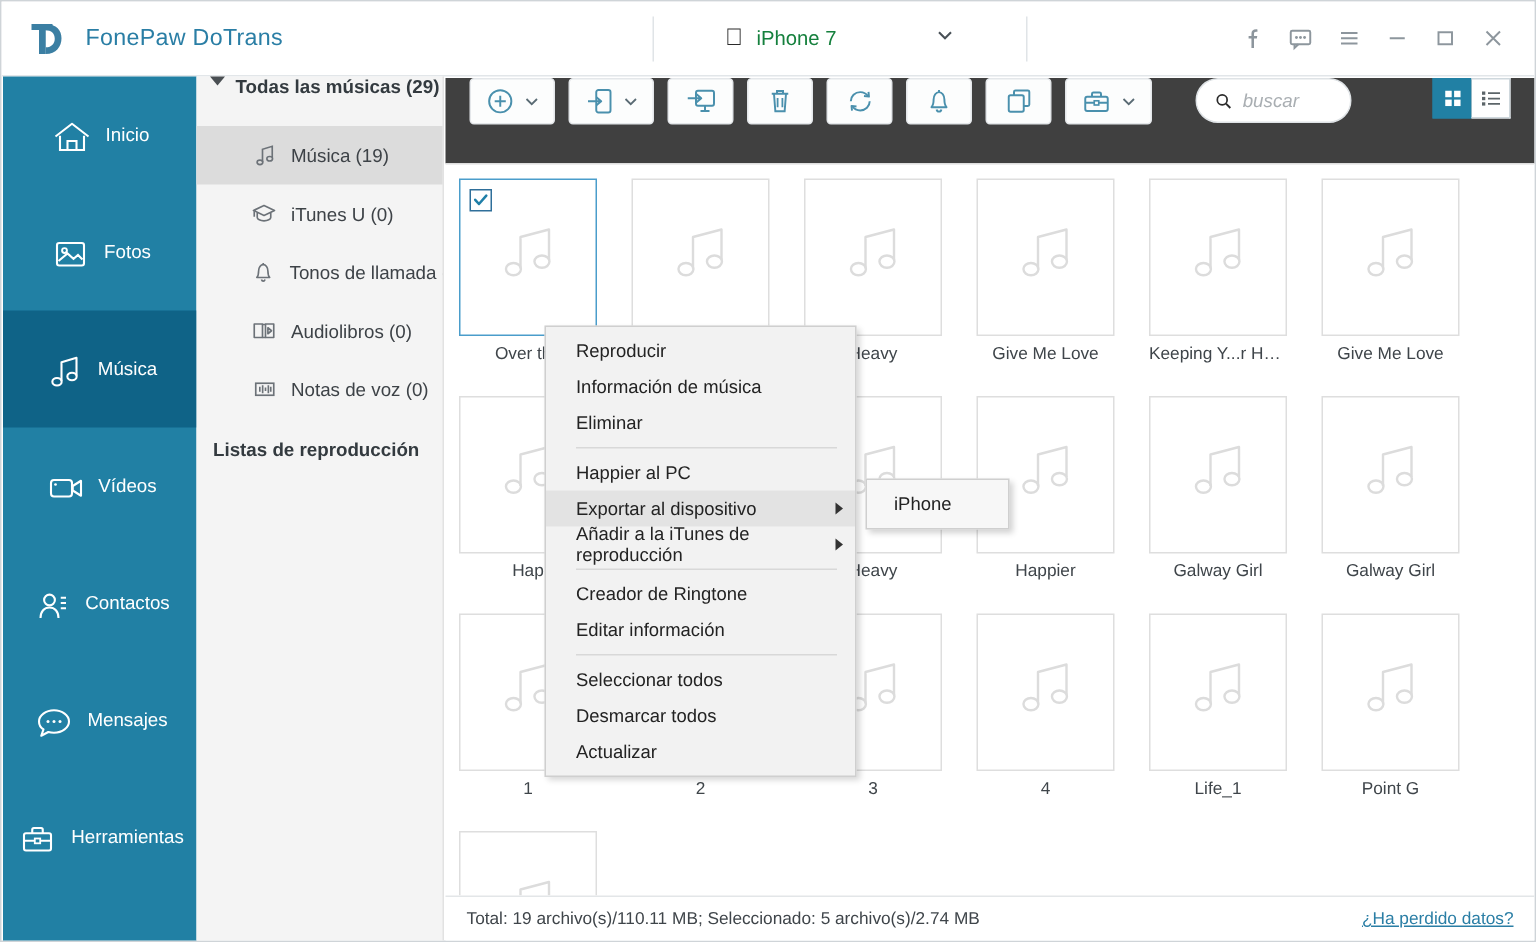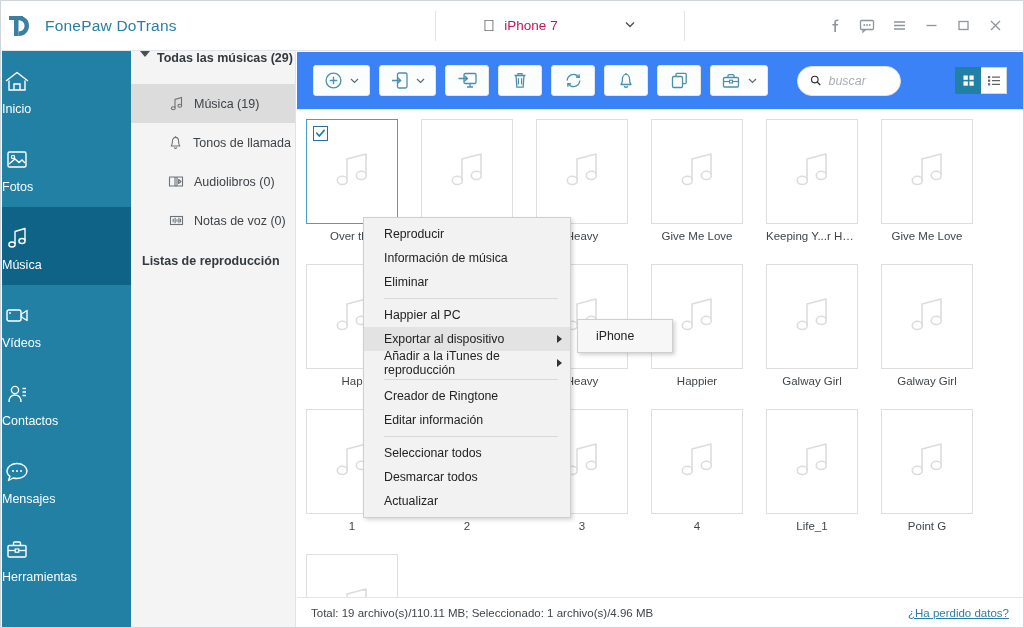--- a/index.html
+++ b/index.html
@@ -17,53 +17,53 @@
     overflow: hidden;
   }
 
   
   .titlebar {
     position: absolute; left: 0; top: 0; width: 1022px; height: 50px;
     background: #ffffff;
     border-bottom: 1px solid #e2e6e9;
     display: flex; align-items: center;
   }
-  .brand { display: flex; align-items: center; padding-left: 2px; width: 300px; }
+  .brand { display: flex; align-items: center; padding-left: 14px; width: 300px; }
   .logo-box { width: 30px; height: 30px; position: relative; }
   .brand-name {
     margin-left: 12px;
     font-size: 15.5px; color: #2a7ea5; letter-spacing: .2px;
   }
   .device-center {
     flex: 1; display: flex; align-items: center; justify-content: center;
     gap: 0px;
   }
   .device-pill {
     display: flex; align-items: center; gap: 9px;
     padding: 0 14px; height: 30px;
     border-left: 1px solid #e0e4e7; border-right: 1px solid #e0e4e7;
     min-width: 250px; justify-content: center;
   }
   .apple-glyph { font-size: 16px; color: #2b2b2b; line-height: 1; }
-  .device-name { font-size: 13.5px; color: #be185d; }
+  .device-name { font-size: 13.5px; color: #15803d; }
   .caret-down { margin-left: 56px; }
   .winctrls { display: flex; align-items: center; gap: 0px; padding-right: 12px; }
   .winbtn {
     width: 32px; height: 34px; display: flex; align-items: center; justify-content: center;
     color: #8d969d;
   }
 
   
   .leftnav {
     position: absolute; left: 1px; top: 50px; width: 129px; height: 577px;
     background: #2180a4;
   }
   .nav-item {
-    height: 78px; display: flex; flex-direction: column;
-    justify-content: center; gap: 7px;
+    height: 78px; display: flex; flex-direction: row;
+    align-items: center; justify-content: center; gap: 7px;
     color: #ffffff;
   }
   .nav-item.active { background: #0f6387; }
   .nav-label { font-size: 12.5px; color: #ffffff; }
   .nav-icon { height: 30px; display: flex; align-items: flex-end; }
 
   
   .catbar {
     position: absolute; left: 130px; top: 50px; width: 165px; height: 577px;
     background: #f4f4f4; border-right: 1px solid #e2e2e2;
@@ -83,21 +83,21 @@
   .cat-item-label { white-space: nowrap; overflow: hidden; }
   .playlists-header {
     margin-top: 8px; padding-left: 11px; height: 26px;
     display: flex; align-items: center;
     font-size: 12.5px; font-weight: bold; color: #333a3f;
   }
 
   
   .toolbar {
     position: absolute; left: 296px; top: 51px; width: 726px; height: 57px;
-    background: #3b82f6; display: flex; align-items: center;
+    background: #404040; display: flex; align-items: flex-start;
     padding-left: 16px; gap: 9px;
   }
   .tbtn {
     height: 31px; min-width: 44px; padding: 0 9px;
     border: 1px solid #e4e7ea; border-radius: 3px; background: #fcfdfd;
     display: flex; align-items: center; justify-content: center; gap: 5px;
     color: #4a90ad;
   }
   .tbtn.wide { min-width: 56px; }
   .search-wrap {
@@ -347,20 +347,30 @@
       <span class="cat-icon">
         <svg width="17" height="17" viewBox="0 0 17 17">
             <path d="M7 13 V4.5 L13.5 2.5 V10" fill="none" stroke="#6c7278" stroke-width="1.1"></path>
             <ellipse cx="5.3" cy="13.2" rx="1.9" ry="1.5" fill="none" stroke="#6c7278" stroke-width="1.1"></ellipse>
             <ellipse cx="11.8" cy="10.8" rx="1.9" ry="1.5" fill="none" stroke="#6c7278" stroke-width="1.1"></ellipse>
           </svg>
       </span>
       <span class="cat-item-label">Música (19)</span>
     </div>
 
+    <div class="cat-item">
+      <span class="cat-icon">
+        <svg width="18" height="17" viewBox="0 0 18 17">
+            <path d="M9 3 L16 6.3 L9 9.6 L2 6.3 Z" fill="none" stroke="#6c7278" stroke-width="1.1" stroke-linejoin="round"></path>
+            <path d="M4.5 7.6 V11 C4.5 12.2 6.5 13.2 9 13.2 C11.5 13.2 13.5 12.2 13.5 11 V7.6" fill="none" stroke="#6c7278" stroke-width="1.1"></path>
+            <path d="M2.5 6.8 V10.5" stroke="#6c7278" stroke-width="1.1"></path>
+          </svg>
+      </span>
+      <span class="cat-item-label">iTunes U (0)</span>
+    </div>
 
 
     <div class="cat-item">
       <span class="cat-icon">
         <svg width="17" height="17" viewBox="0 0 17 17">
             <path d="M4.2 12 C5.4 10.7 5.4 9.6 5.4 7.6 C5.4 5.2 6.8 3.4 8.5 3.4 C10.2 3.4 11.6 5.2 11.6 7.6 C11.6 9.6 11.6 10.7 12.8 12 Z" fill="none" stroke="#6c7278" stroke-width="1.1" stroke-linejoin="round"></path>
             <path d="M7.3 13.3 C7.5 14 7.9 14.4 8.5 14.4 C9.1 14.4 9.5 14 9.7 13.3" fill="none" stroke="#6c7278" stroke-width="1.1"></path>
             <path d="M8.5 3.4 V2.3" stroke="#6c7278" stroke-width="1.1"></path>
           </svg>
       </span>
@@ -737,17 +747,17 @@
       </div>
     </div>
   <div class="submenu">
 
   <div class="ctxitem">
         <span>iPhone</span>
       </div>
     </div>
 
   <div class="statusbar">
-    <div class="status-text">Total: 19 archivo(s)/110.11 MB; Seleccionado: 1 archivo(s)/4.96 MB</div>
+    <div class="status-text">Total: 19 archivo(s)/110.11 MB; Seleccionado: 5 archivo(s)/2.74 MB</div>
     <a class="status-link" href="#">¿Ha perdido datos?</a>
   </div>
 
 </div>
 
 </body></html>

